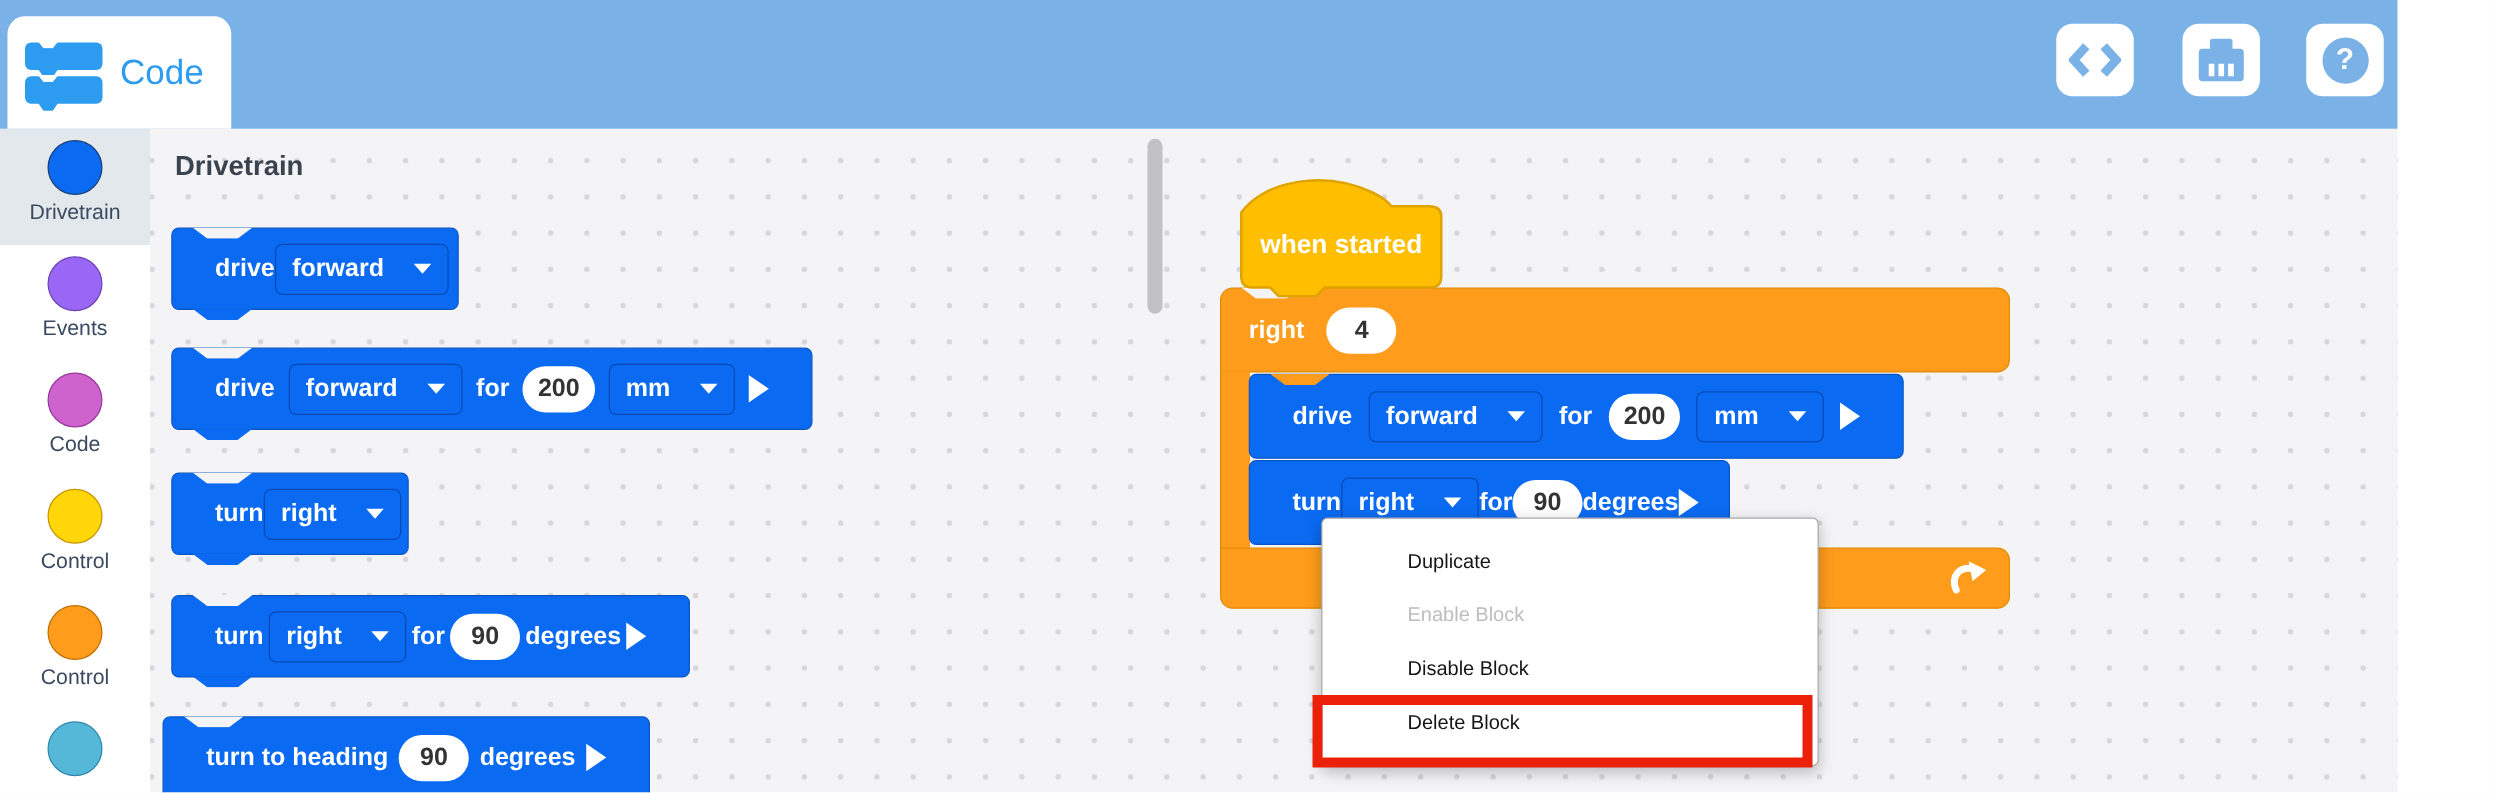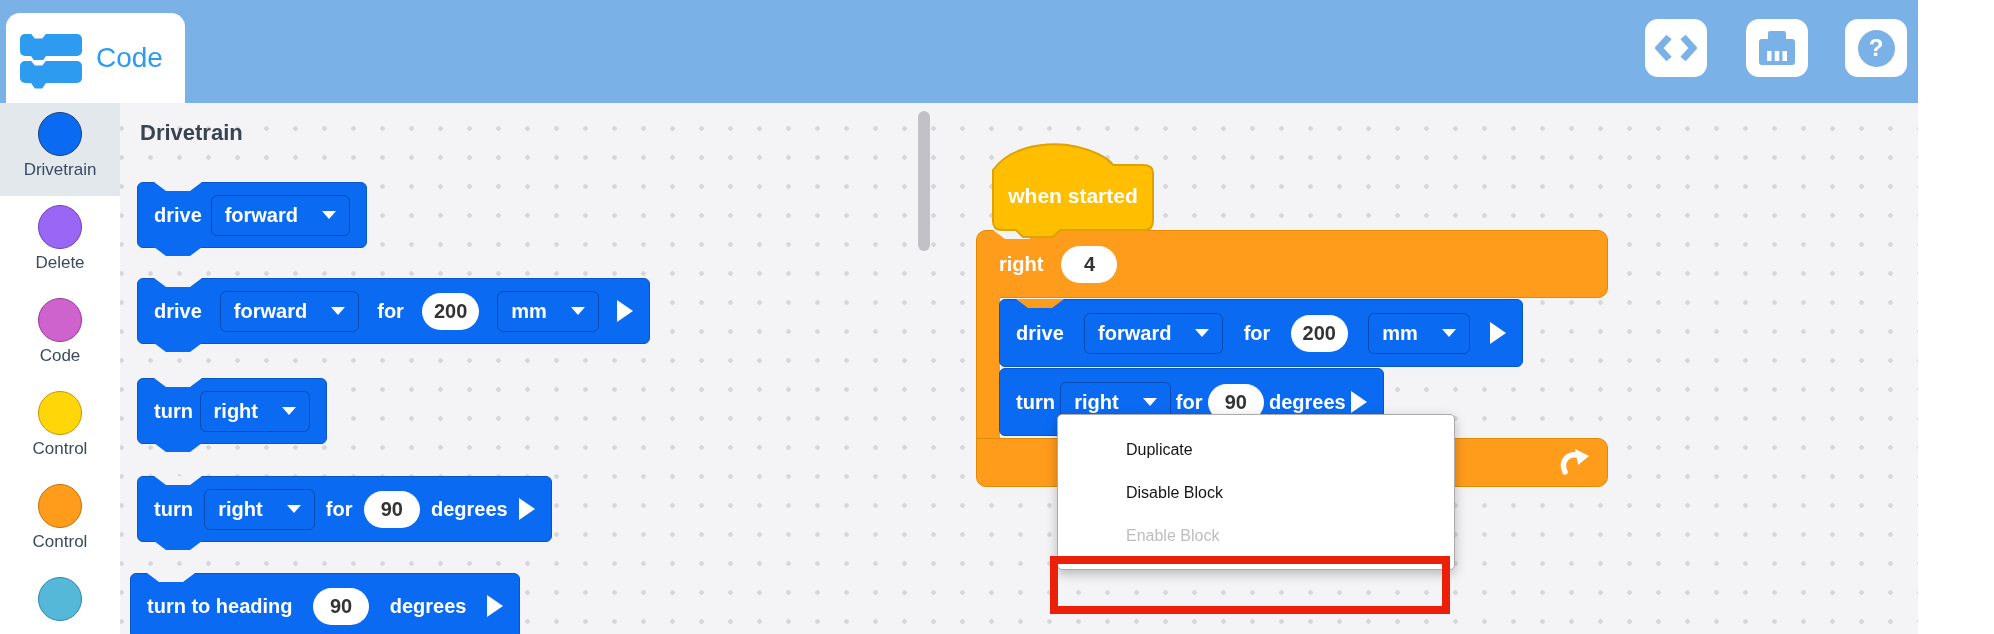--- a/index.html
+++ b/index.html
@@ -45,21 +45,21 @@
     z-index:1;
   }
   .palette-title { position:absolute; left:140px; top:120px; font-size:22px; font-weight:700; color:#3A4350; z-index:3; }
   .scrollbar { position:absolute; left:918px; top:111px; width:12px; height:140px; border-radius:6px; background:var(--scrollbar,#C2C2C6); z-index:5; }
 
   
   .vblock {
     position:absolute; height:66px;
     background:var(--block_blue,#0A6BF2); border:1px solid var(--block_blue_border,#0A55C4);
     border-radius:6px; color:#fff; font-size:20px; font-weight:600;
-    display:flex; align-items:center; justify-content:space-between; padding:0 16px;
+    display:flex; align-items:center; justify-content:space-between; padding:0 34px;
     z-index:3;
   }
   .vblock .notch { position:absolute; top:-1px; left:16px; width:48px; height:9px;
     background:var(--canvas,#F4F4F6); clip-path:polygon(0 0,100% 0,75% 100%,25% 100%); }
   .vblock .notch.orange-bg { background:var(--control_orange,#FF9C1C); }
   .vblock .bump { position:absolute; top:100%; left:16px; width:48px; height:9px;
     background:var(--block_blue,#0A6BF2); clip-path:polygon(0 0,100% 0,75% 100%,25% 100%); }
   .dd { display:flex; align-items:center; gap:24px; border:1px solid rgba(8,48,130,.55);
     border-radius:6px; padding:8px 13px; }
   .caret { width:0; height:0; border-left:7px solid transparent; border-right:7px solid transparent; border-top:8px solid #fff; }
@@ -139,21 +139,21 @@
     </div>
   </div>
 
   <div class="sidebar">
     <div class="cat selected">
       <div class="cat-circle" style="background: rgb(10, 107, 242); border-color: rgb(28, 63, 119);"></div>
       <div class="cat-label">Drivetrain</div>
     </div>
     <div class="cat">
       <div class="cat-circle" style="background: rgb(154, 102, 245); border-color: rgb(107, 68, 180);"></div>
-      <div class="cat-label">Delete</div>
+      <div class="cat-label">Events</div>
     </div>
     <div class="cat">
       <div class="cat-circle" style="background: rgb(206, 99, 206); border-color: rgb(153, 55, 155);"></div>
       <div class="cat-label">Code</div>
     </div>
     <div class="cat">
       <div class="cat-circle" style="background: rgb(255, 214, 8); border-color: rgb(201, 148, 0);"></div>
       <div class="cat-label">Control</div>
     </div>
     <div class="cat">
@@ -270,18 +270,19 @@
       <span class="caret"></span>
     </span>
     <span>for</span>
     <span class="num">90</span>
     <span>degrees</span>
     <span class="play"></span>
   </div>
 
   <div class="menu">
     <div class="menu-item">Duplicate</div>
+    <div class="menu-item disabled">Enable Block</div>
     <div class="menu-item">Disable Block</div>
-    <div class="menu-item disabled">Enable Block</div>
+    <div class="menu-item">Delete Block</div>
   </div>
   <div class="red-box"></div>
 
 </div>
 
 </body></html>

